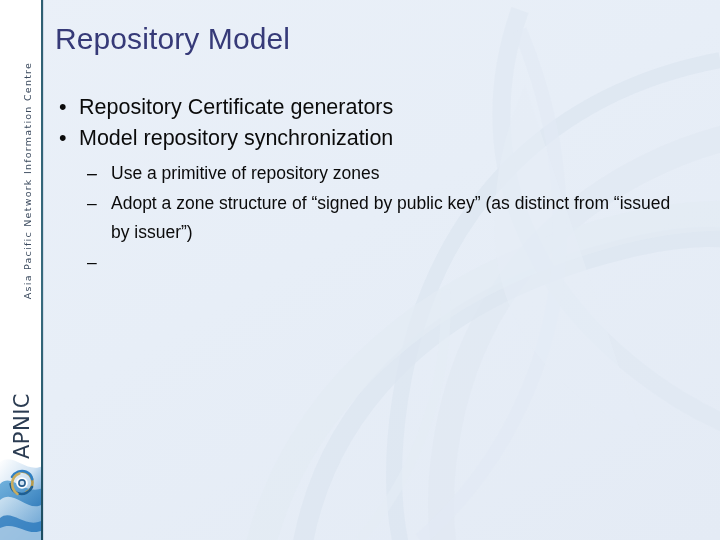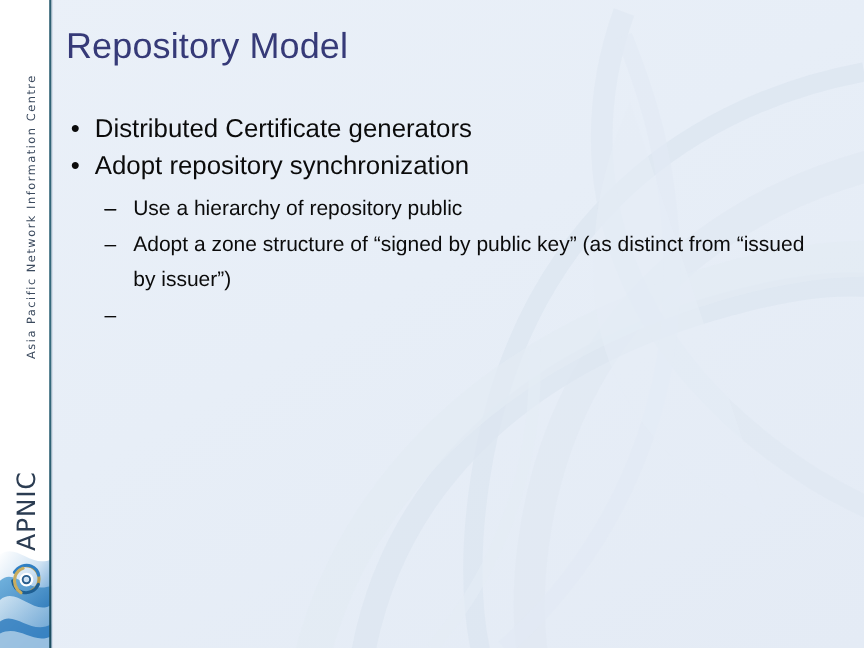--- a/index.html
+++ b/index.html
@@ -254,35 +254,35 @@
 
   <div class="content">
 
     <div class="title">Repository Model</div>
 
     <div class="body">
       <ul class="lvl1">
 
         <li class="b1">
           <span class="mark">•</span>
-          <span>Distributed Certificate generators</span>
+          <span>Repository Certificate generators</span>
         </li>
 
         <li class="b1">
           <span class="mark">•</span>
-          <span>Adopt repository synchronization</span>
+          <span>Model repository synchronization</span>
 
           <div class="sub-wrap">
             <ul class="lvl2">
               <li class="b2">
                 <span class="mark">–</span>
               </li>
               <li class="b2">
                 <span class="mark">–</span>
-                <span>Use a hierarchy of repository public</span>
+                <span>Use a primitive of repository zones</span>
               </li>
               <li class="b2">
                 <span class="mark">–</span>
                 <span>Adopt a zone structure of “signed by public key” (as distinct from “issued by issuer”)</span>
               </li>
               <li class="b2">
                 <span class="mark">–</span>
               </li>
             </ul>
           </div>

